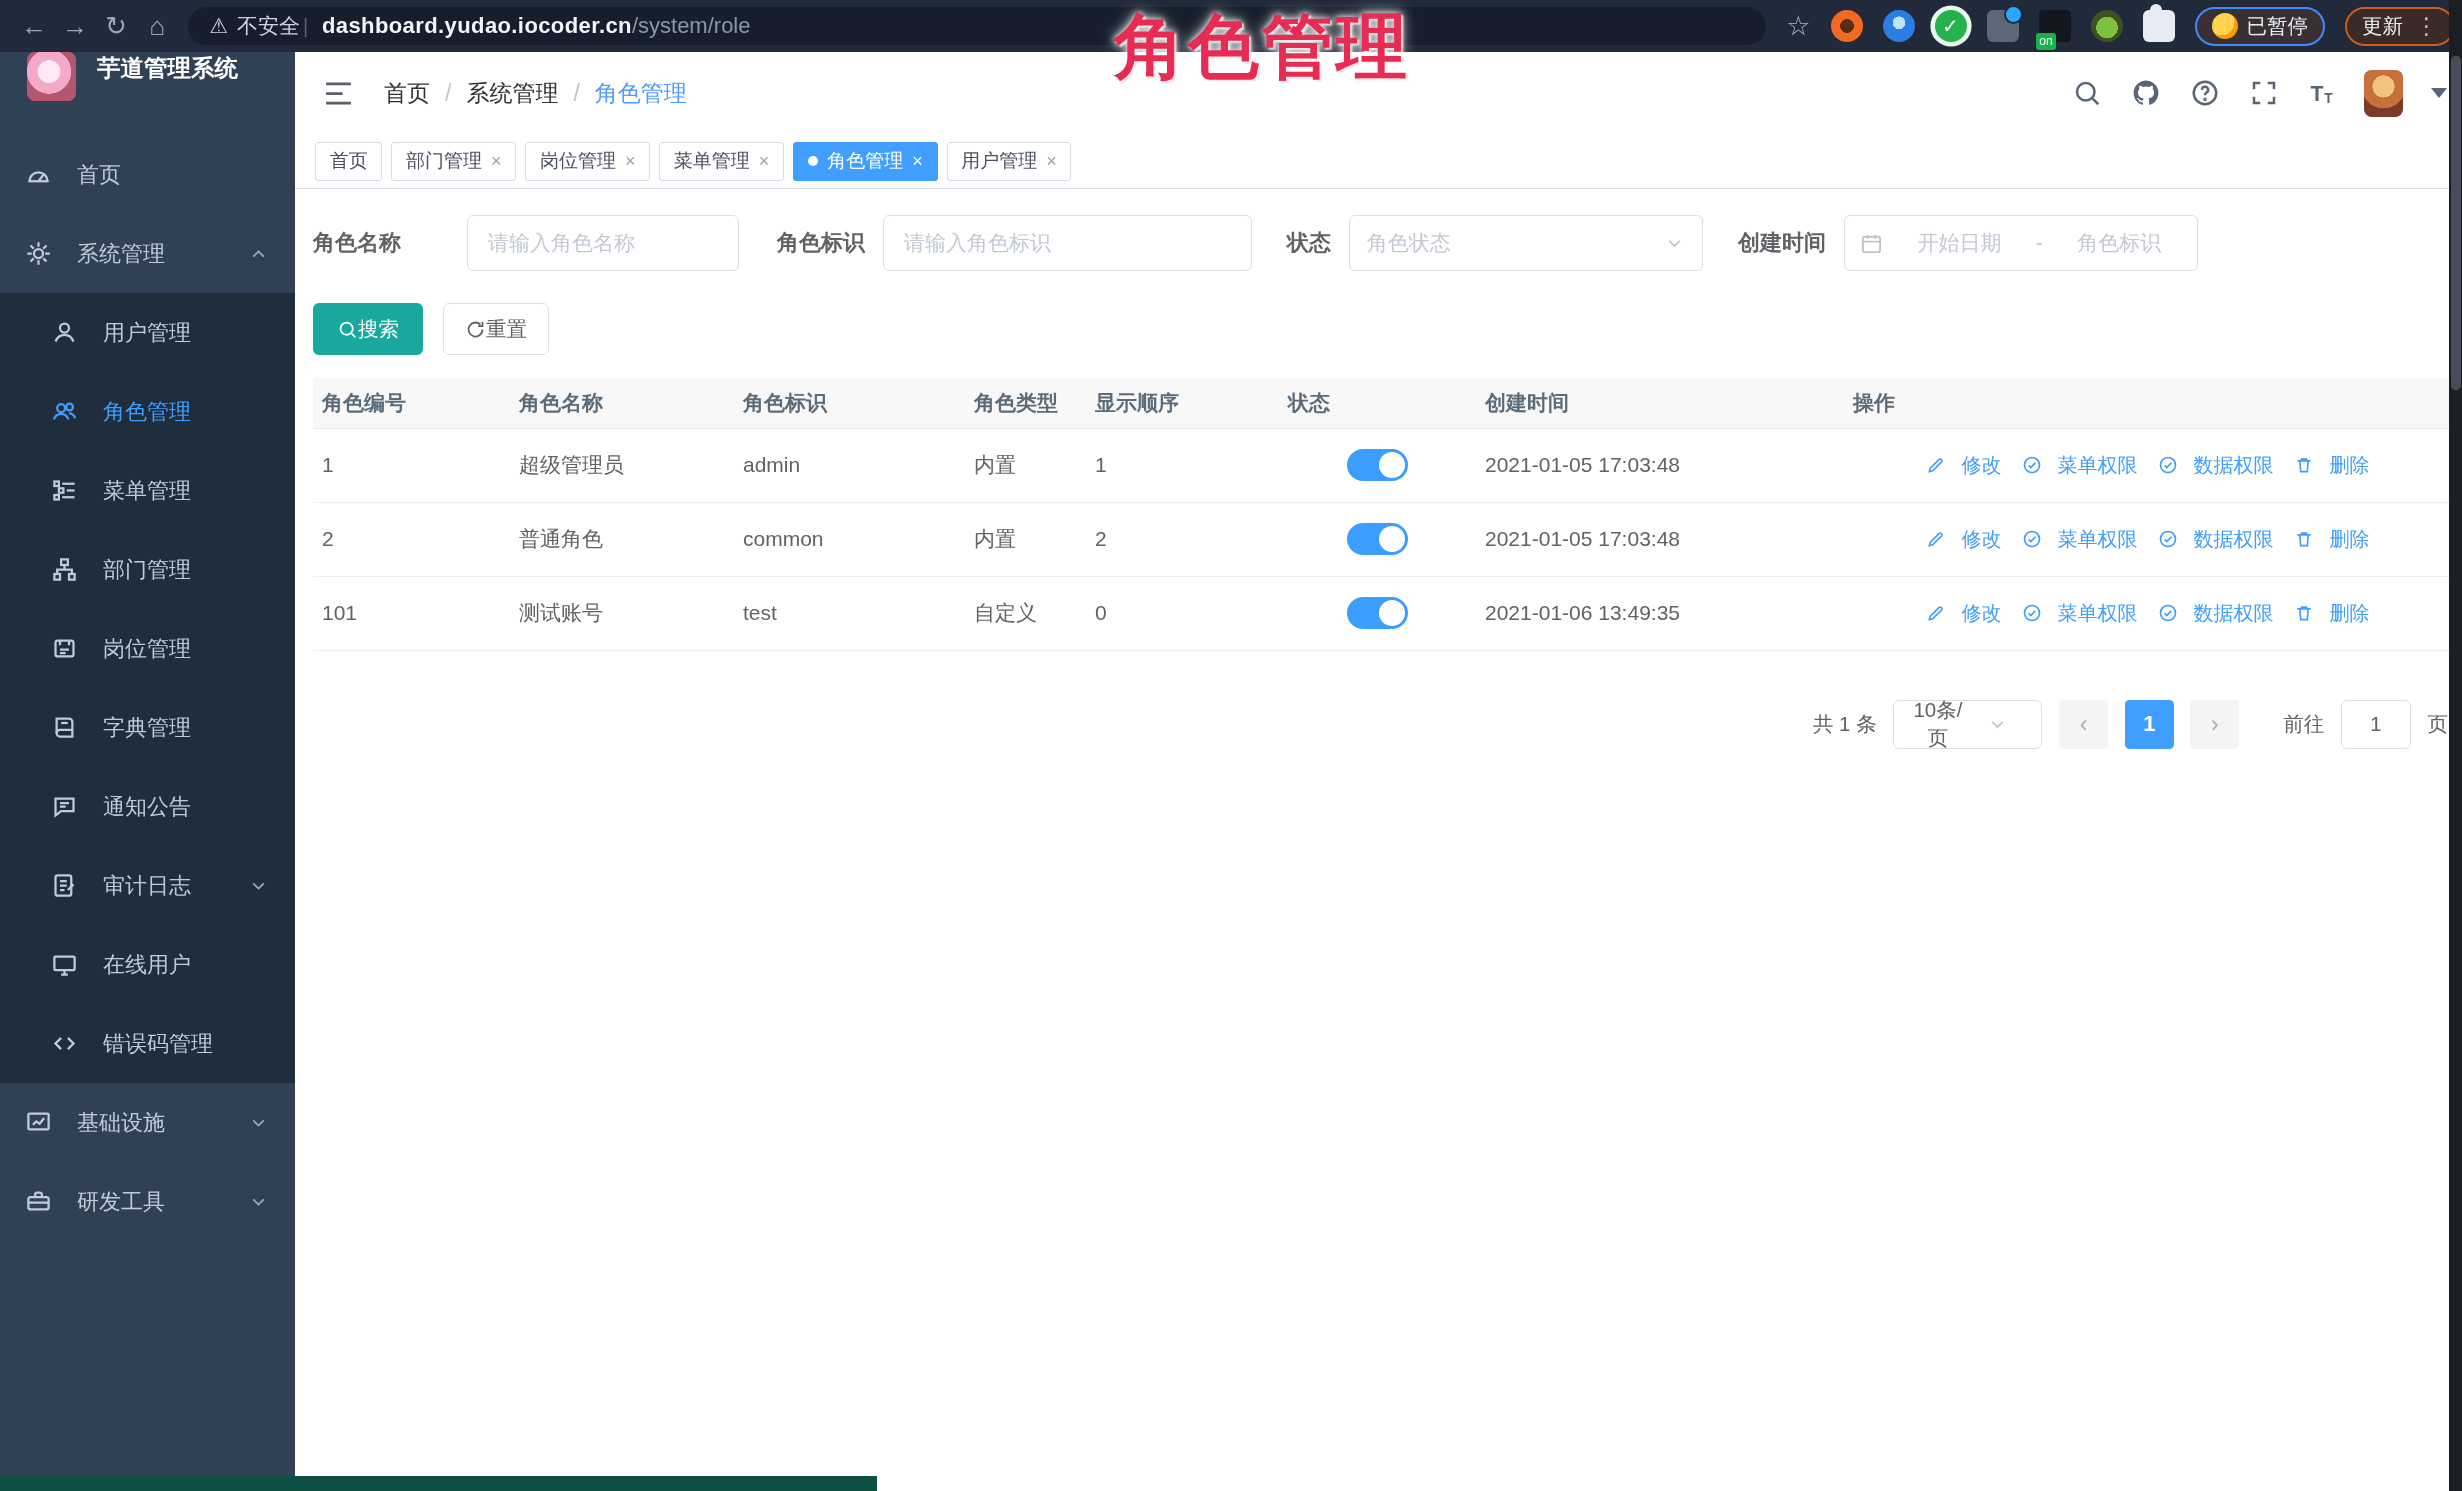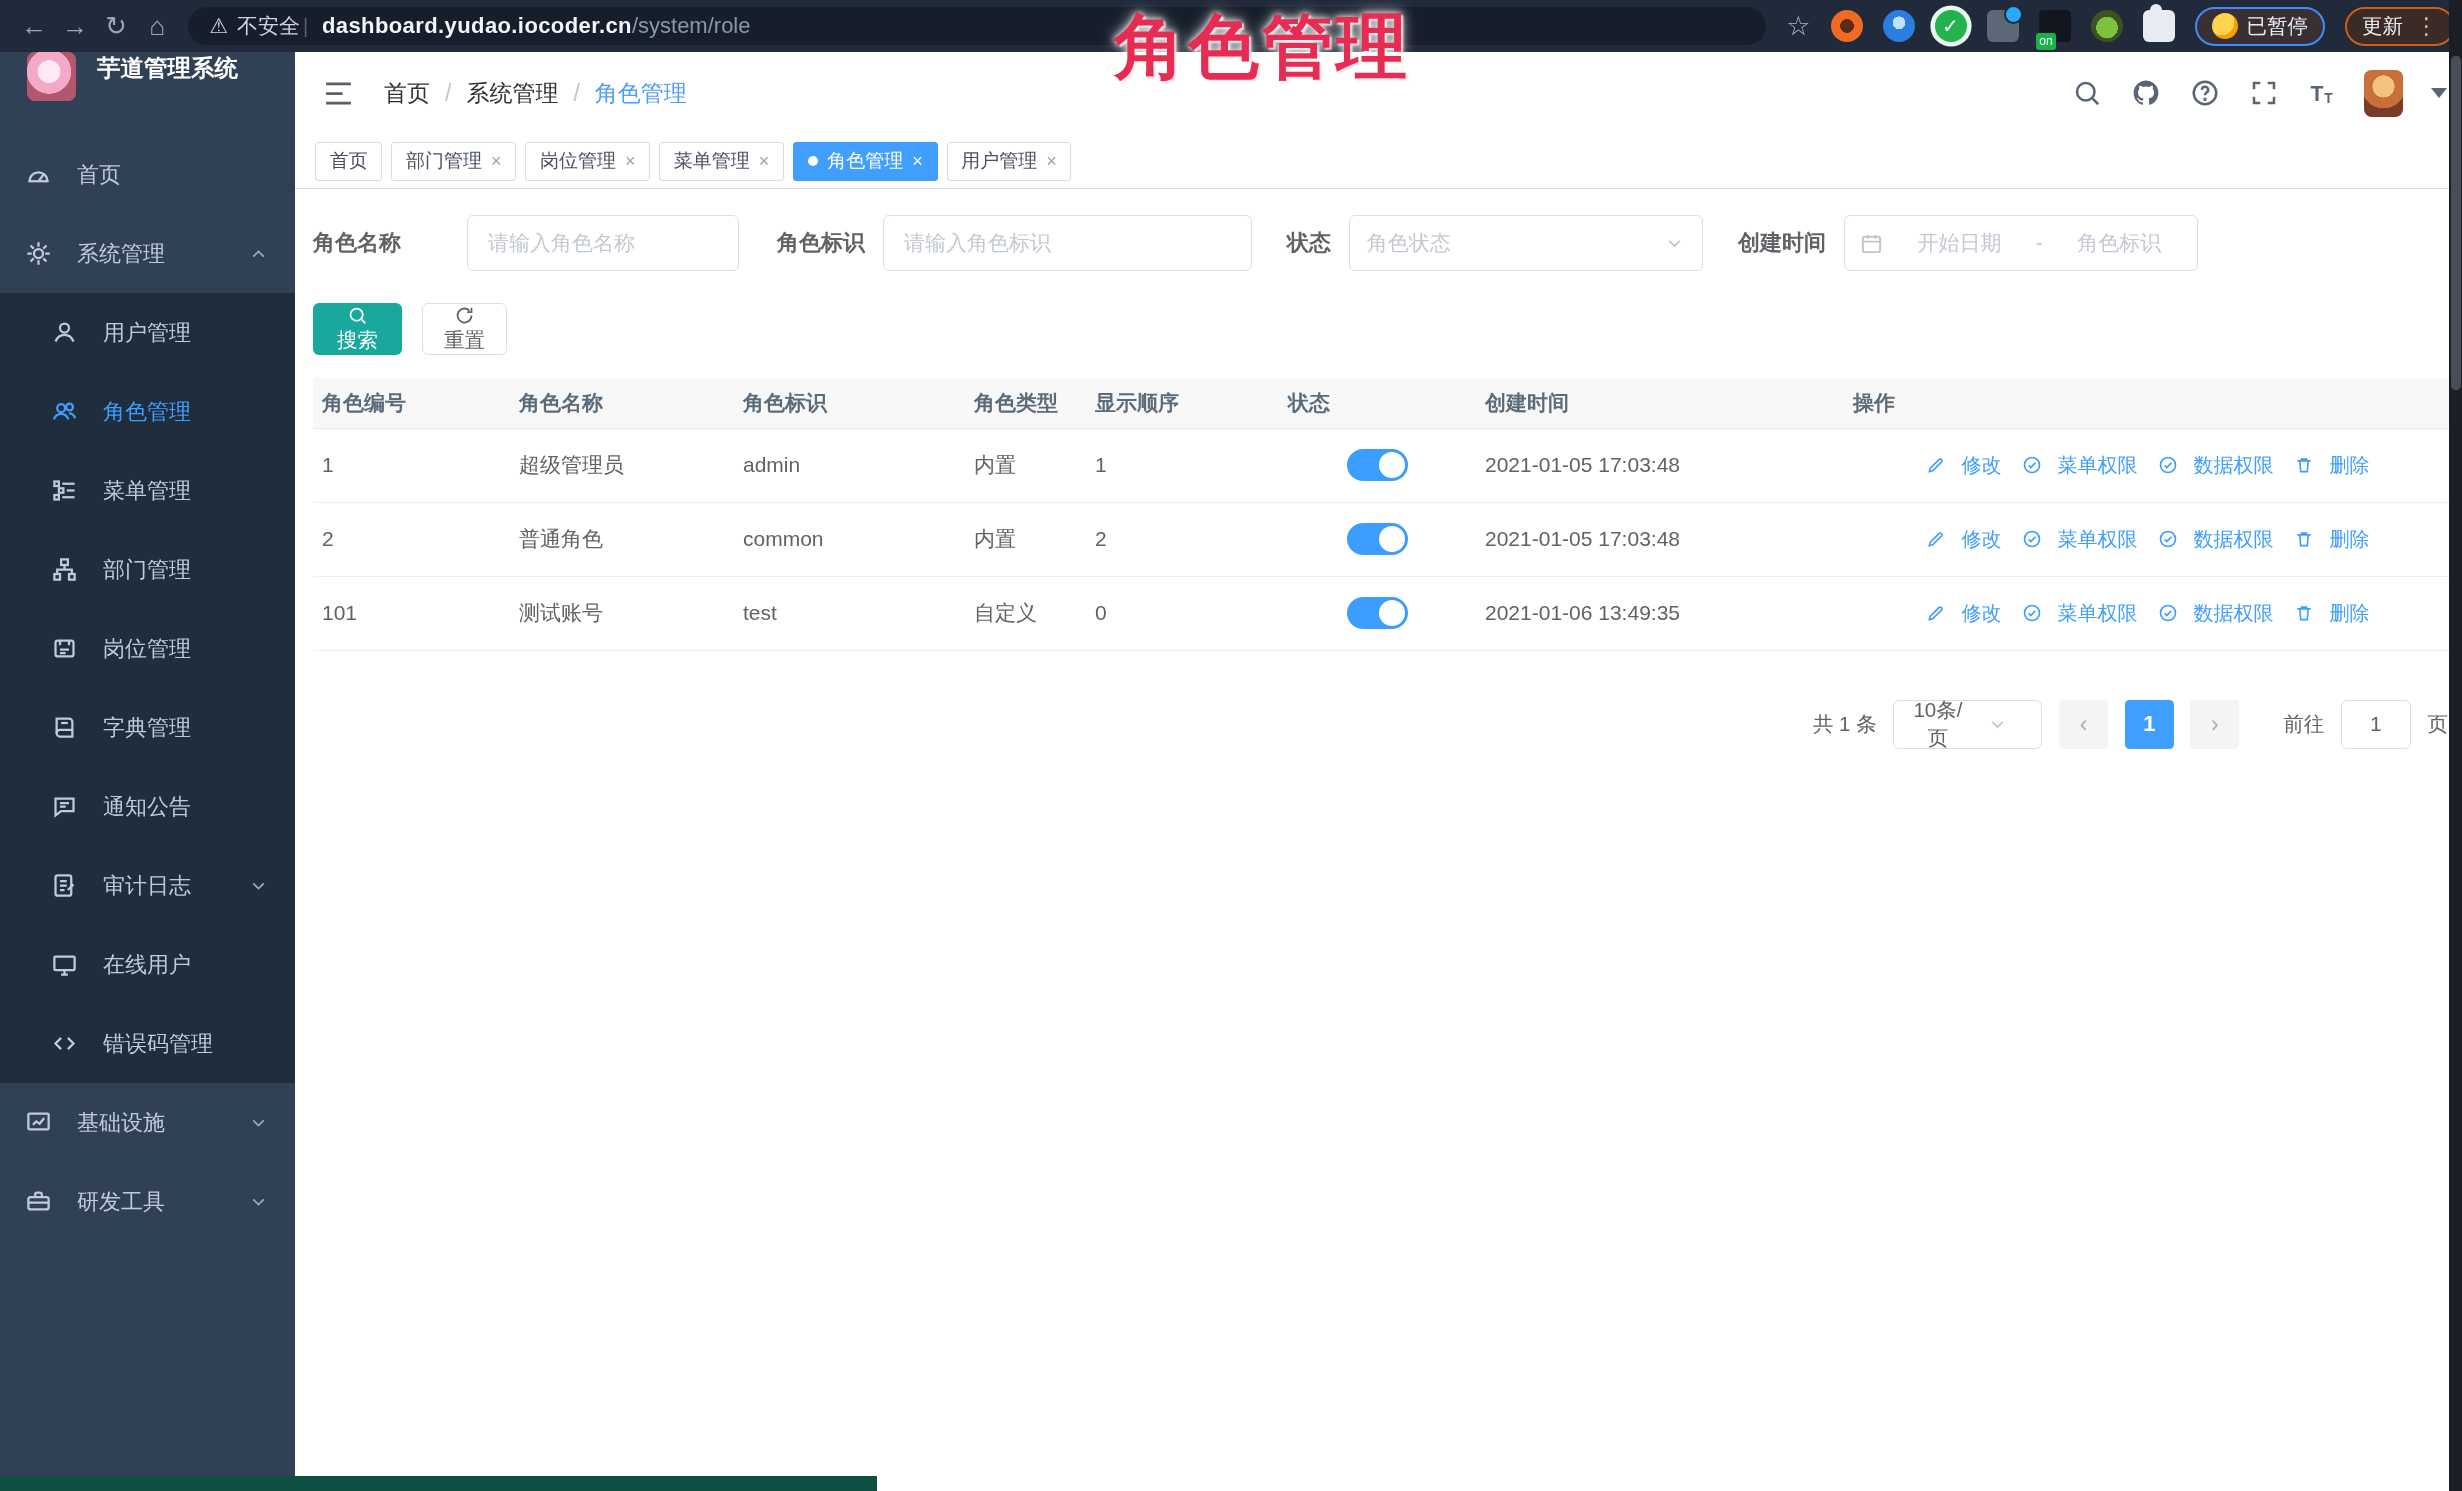--- a/index.html
+++ b/index.html
@@ -98,21 +98,21 @@
   .sel-box { height:56px; border:1.5px solid #dcdfe6; border-radius:6px; display:flex; align-items:center;
     padding:0 16.7px; color:#c3c8d2; font-size:21px; background:#fff; }
   .sel-box .ph { flex:1; }
   .sel-caret { color:#c0c4cc; width:21px; height:21px; }
   .sel-caret svg { width:21px; height:21px; }
   .date-box { height:56px; border:1.5px solid #dcdfe6; border-radius:6px; display:flex; align-items:center;
     padding:0 15px; gap:13.7px; color:#c3c8d2; font-size:21px; background:#fff; }
   .date-box svg { width:23px; height:23px; color:#c0c4cc; flex:none; }
 
   .btn { display:inline-flex; align-items:center; justify-content:center; border-radius:6px;
-    font-size:20.5px; cursor:pointer; border:1.5px solid transparent;flex-direction:column; }
+    font-size:20.5px; cursor:pointer; border:1.5px solid transparent; }
   .btn svg { width:21px; height:21px; }
   .btn-search { background:#19a89d; color:#fff; height:52px; padding:0 23px; }
   .btn-reset { background:#fff; color:#606266; border-color:#dcdfe6; height:52px; padding:0 21px; }
   .btn-add { background:#2d8cf0; color:#fff; height:47px; padding:0 20px; }
   .btn-export { background:#efa41e; color:#fff; height:47px; padding:0 20px; }
 
   .btn-row { margin-top:32px; display:flex; gap:20px; }
   .tool-row { margin-top:35px; display:flex; gap:20px; align-items:center; position:relative; }
   .circle-btns { position:absolute; right:20px; top:-3px; display:flex; gap:18px; }
   .circle-btn { width:47px; height:47px; border-radius:50%; border:1.5px solid #dfe3ea; background:#fff;

